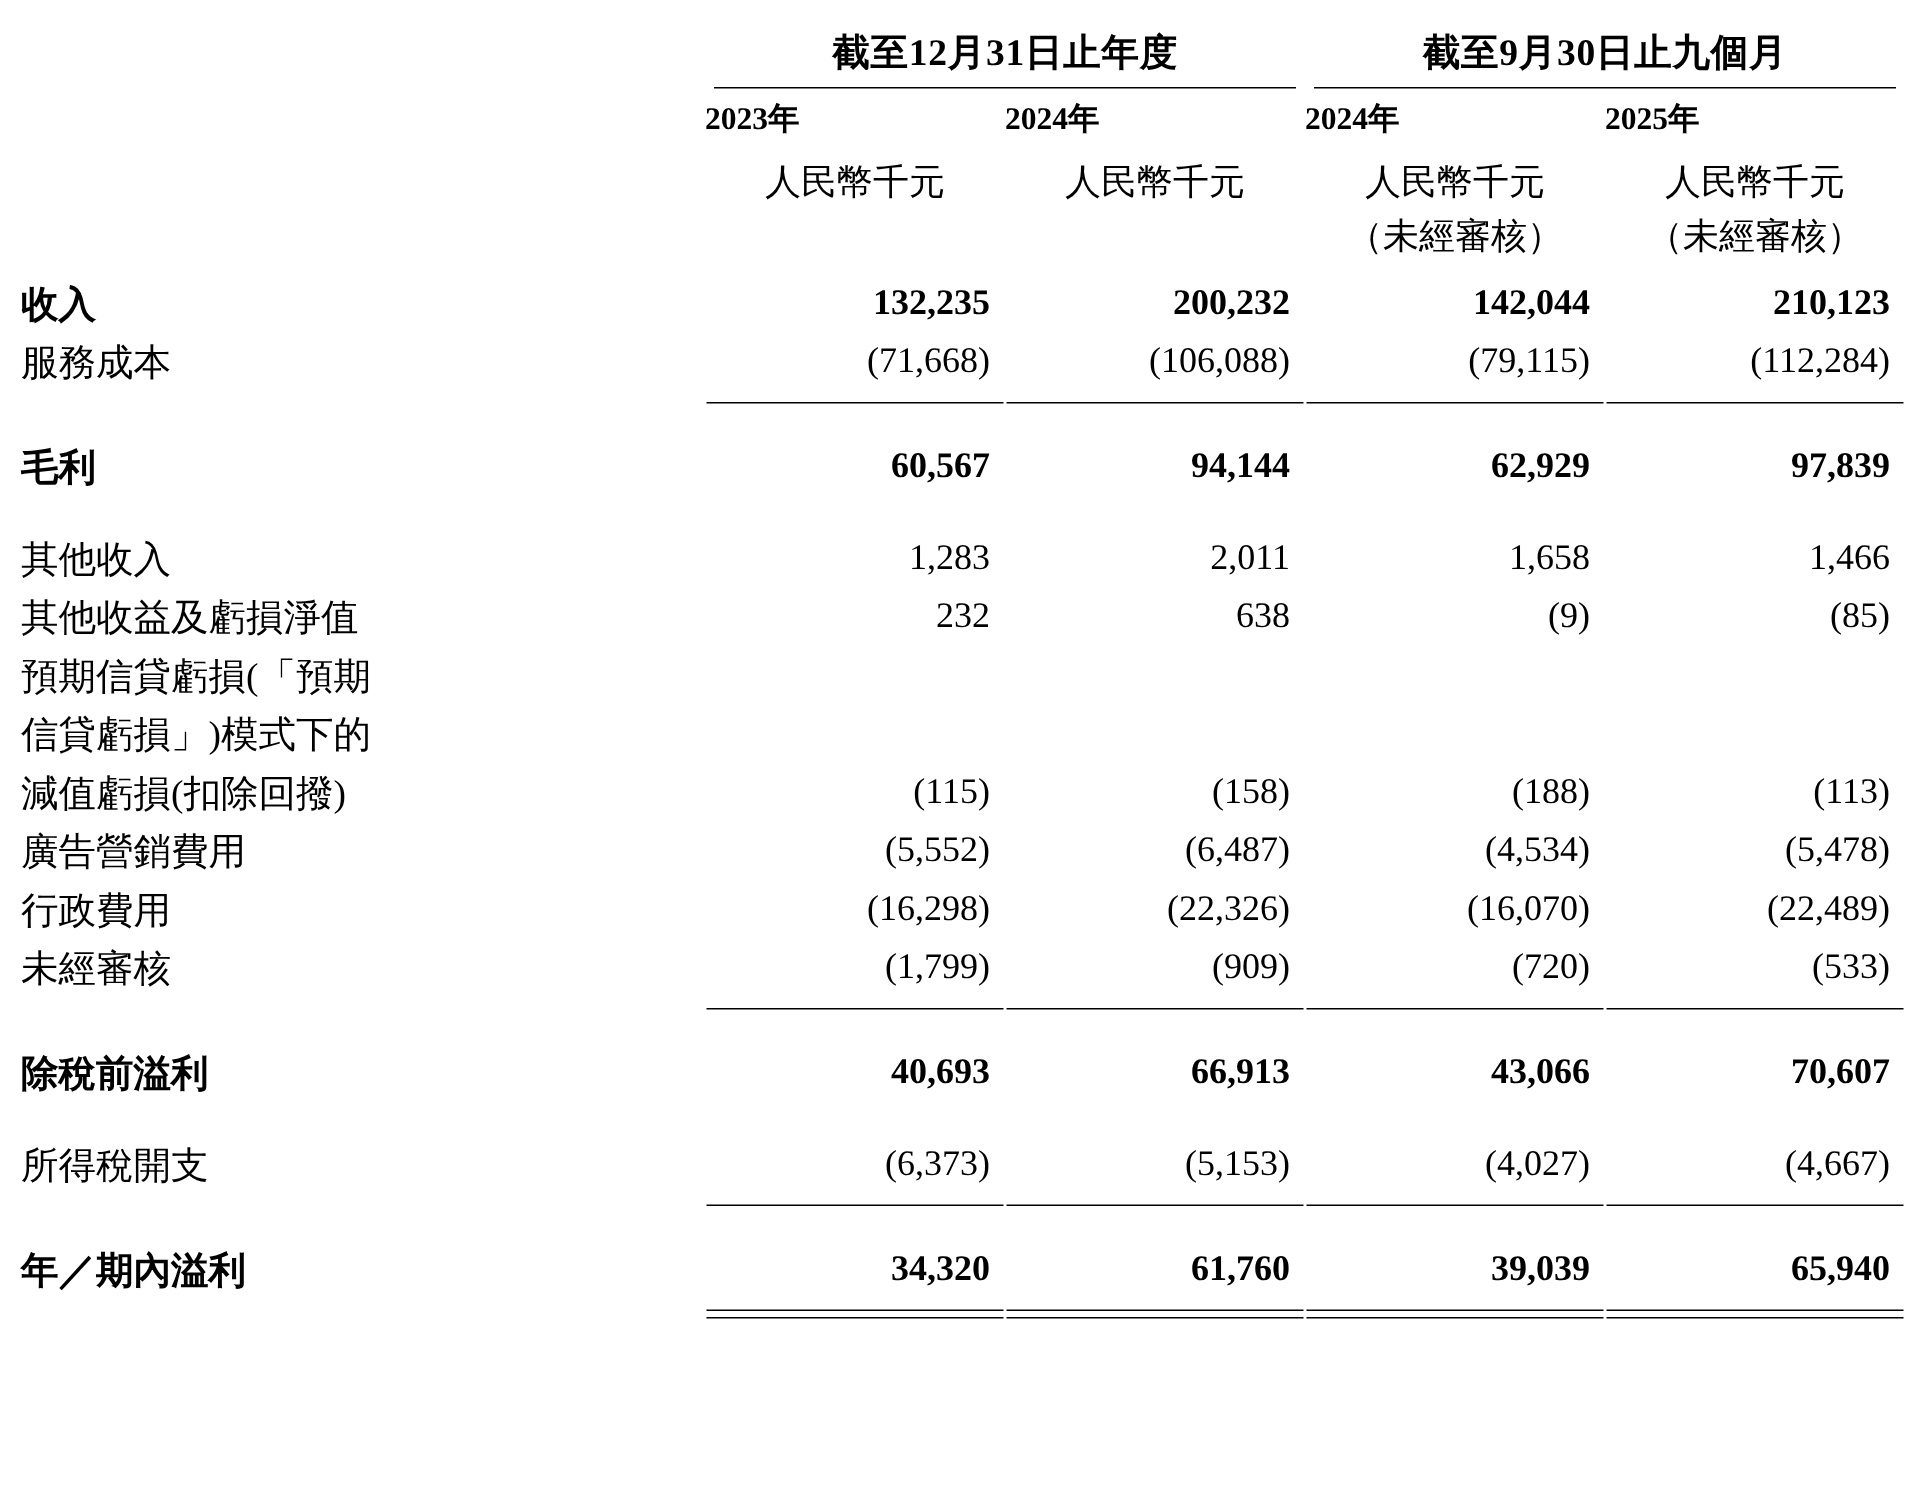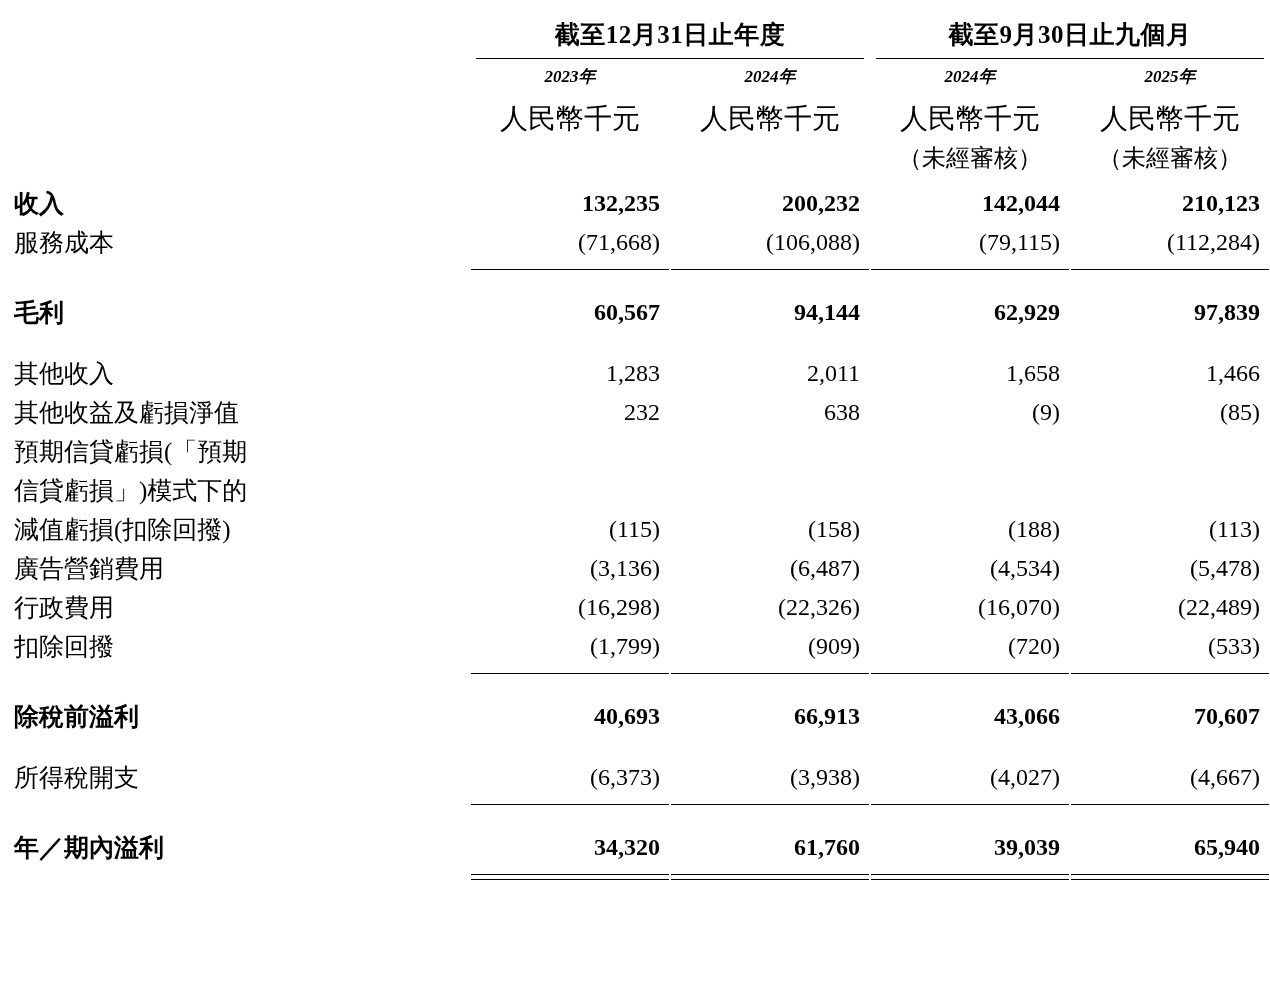--- a/index.html
+++ b/index.html
@@ -30,31 +30,29 @@
   col.c-num   { width: 200px; }
   .hdr-span {
     text-align: center;
     font-weight: bold;
     font-size: 25px;
     letter-spacing: 0.5px;
     padding: 18px 0 6px 0;
     white-space: nowrap;
   }
   .hdr-year {
-    text-align: center;
     font-weight: bold;
-    font-size: 17px;
+    font-size: 21px;
     padding: 6px 0 6px 0;
     white-space: nowrap;
-    font-style: italic;
   }
   .hdr-unit {
     text-align: center;
     font-weight: normal;
-    font-size: 28px;
+    font-size: 24px;
     padding: 6px 0 2px 0;
     white-space: nowrap;
     font-family: Liberation Serif, serif;
   }
   .hdr-unit2 {
     text-align: center;
     font-weight: normal;
     font-size: 24px;
     padding: 2px 0 10px 0;
     white-space: nowrap;
@@ -221,34 +219,34 @@
         </tr>
         <tr>
           <td class="label indent2">減值虧損(扣除回撥)</td>
           <td class="num">(115)</td>
           <td class="num">(158)</td>
           <td class="num">(188)</td>
           <td class="num">(113)</td>
         </tr>
         <tr>
           <td class="label">廣告營銷費用</td>
-          <td class="num">(3,136)</td>
+          <td class="num">(5,552)</td>
           <td class="num">(6,487)</td>
           <td class="num">(4,534)</td>
           <td class="num">(5,478)</td>
         </tr>
         <tr>
           <td class="label">行政費用</td>
           <td class="num">(16,298)</td>
           <td class="num">(22,326)</td>
           <td class="num">(16,070)</td>
           <td class="num">(22,489)</td>
         </tr>
         <tr>
-          <td class="label">扣除回撥</td>
+          <td class="label">未經審核</td>
           <td class="num">(1,799)</td>
           <td class="num">(909)</td>
           <td class="num">(720)</td>
           <td class="num">(533)</td>
         </tr>
         <tr>
           <td></td>
           <td class="num-rule">
             <div class="ruleline"></div>
           </td>
@@ -271,21 +269,21 @@
           <td class="num bold">66,913</td>
           <td class="num bold">43,066</td>
           <td class="num bold">70,607</td>
         </tr>
         <tr class="gap">
           <td colspan="5"></td>
         </tr>
         <tr>
           <td class="label">所得稅開支</td>
           <td class="num">(6,373)</td>
-          <td class="num">(3,938)</td>
+          <td class="num">(5,153)</td>
           <td class="num">(4,027)</td>
           <td class="num">(4,667)</td>
         </tr>
         <tr>
           <td></td>
           <td class="num-rule">
             <div class="ruleline"></div>
           </td>
           <td class="num-rule">
             <div class="ruleline"></div>

